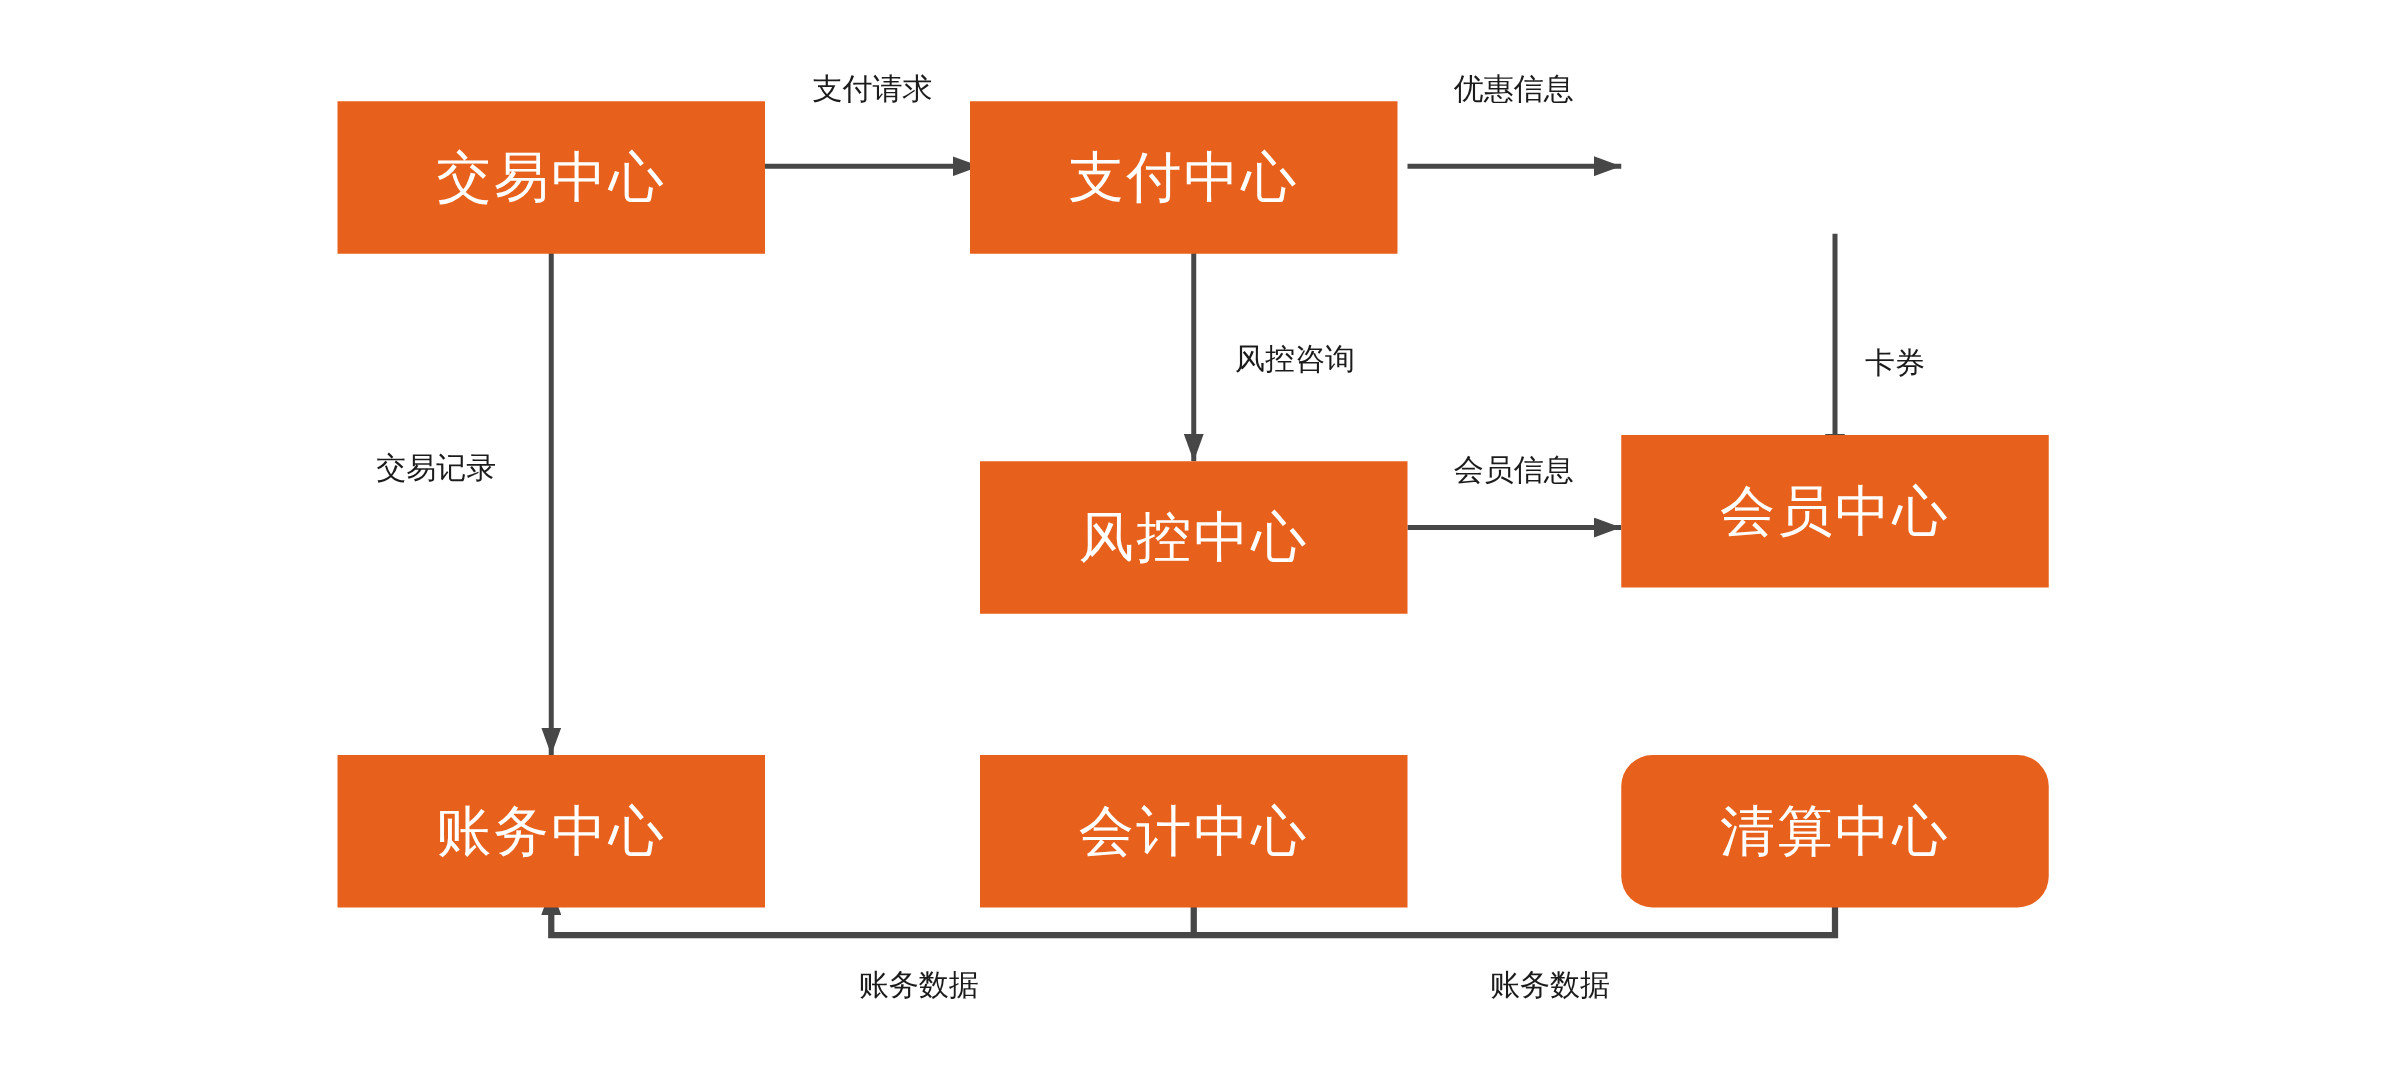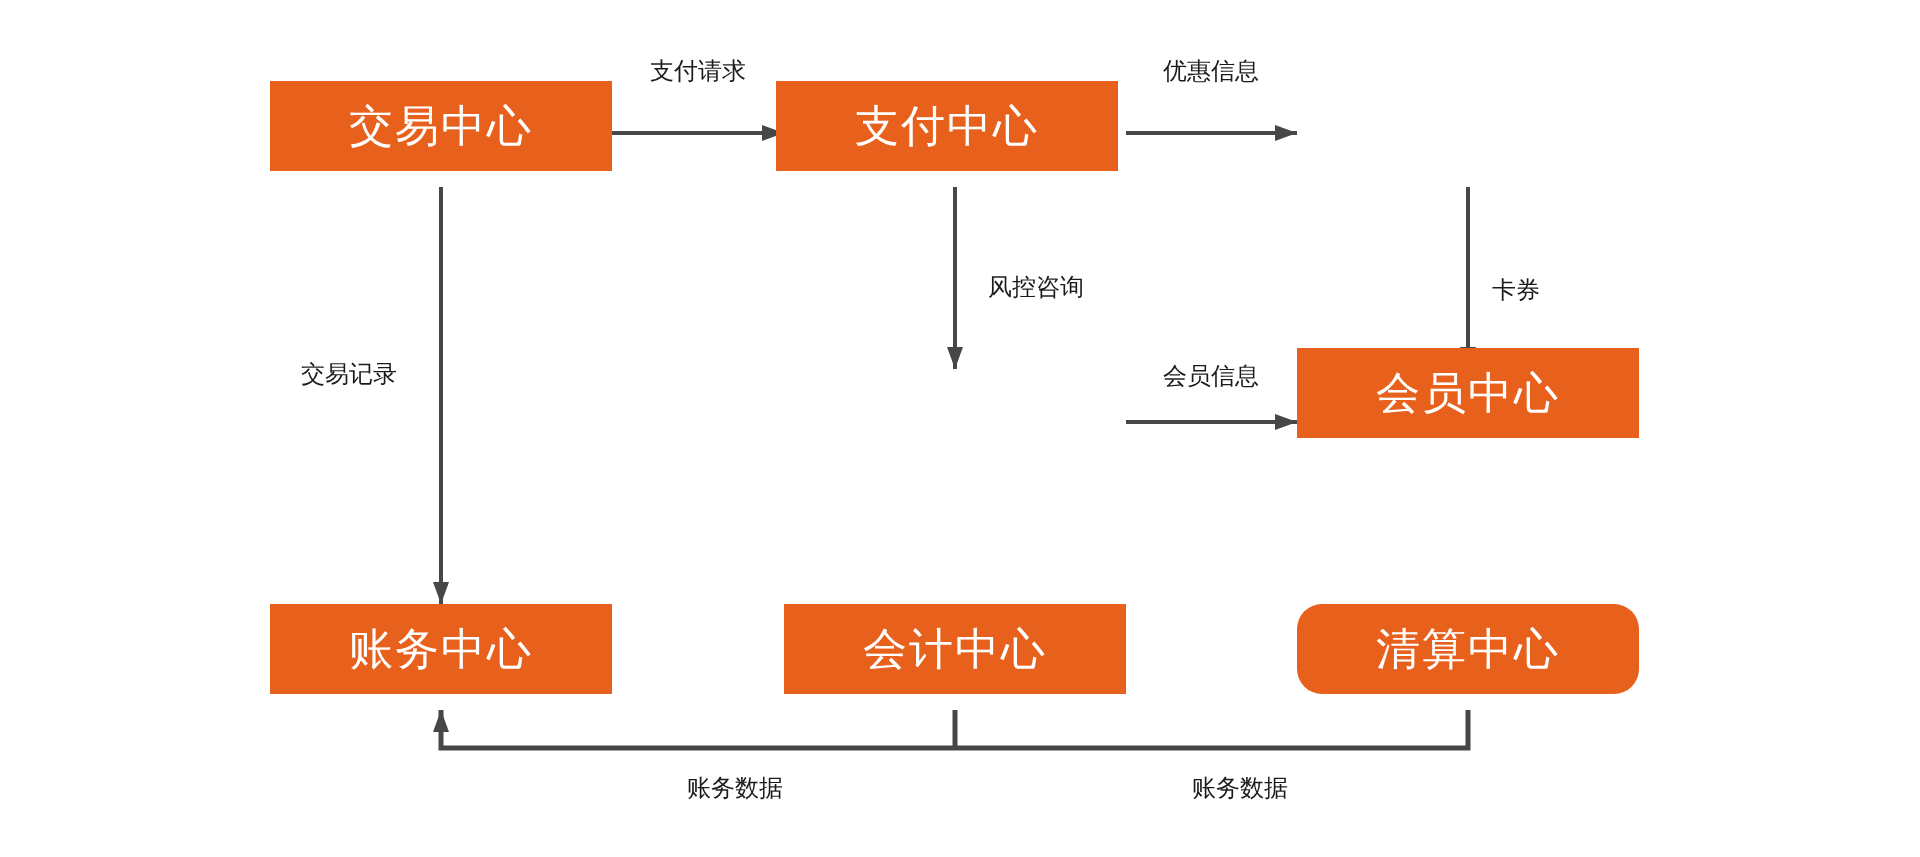--- a/index.html
+++ b/index.html
@@ -13,21 +13,21 @@
   .canvas{
     position:relative;
     width:1920px;height:857px;
     background:var(--bg);
     font-family:"DejaVu Sans", sans-serif;
     overflow:hidden;
   }
   .edges{position:absolute;left:0;top:0;}
   .node{
     position:absolute;
-    width:342px;height:90px;
+    width:342px;height:122px;
     background:var(--node-fill);
     color:var(--node-text);
     display:flex;align-items:center;justify-content:center;
     font-size:44px;font-weight:500;
     letter-spacing:2px;
     white-space:nowrap;
   }
   .edge-label{
     position:absolute;
     color:var(--label-text);
@@ -73,20 +73,21 @@
       <path d="M1468 187 V369" marker-end="url(#ah)"></path>
       <path d="M1126 422 H1297" marker-end="url(#ah)"></path>
       <path d="M441 187 V604" marker-end="url(#ah)"></path>
       <path d="M955 710 V748" stroke-width="5"></path>
       <path d="M1468 710 V748 H441 V710" stroke-width="5" marker-end="url(#ah)"></path>
     </g>
   </svg>
 
   <div class="node" id="n-trading">交易中心</div>
   <div class="node" id="n-payment">支付中心</div>
+  <div class="node" id="n-risk">风控中心</div>
   <div class="node" id="n-member">会员中心</div>
   <div class="node" id="n-accounting">会计中心</div>
   <div class="node" id="n-account">账务中心</div>
   <div class="node" id="n-clearing">清算中心</div>
 
   <div class="edge-label centered" id="l-payment-request">支付请求</div>
   <div class="edge-label centered" id="l-promo-info">优惠信息</div>
   <div class="edge-label" id="l-risk-consult">风控咨询</div>
   <div class="edge-label" id="l-coupon">卡券</div>
   <div class="edge-label centered" id="l-member-info">会员信息</div>

